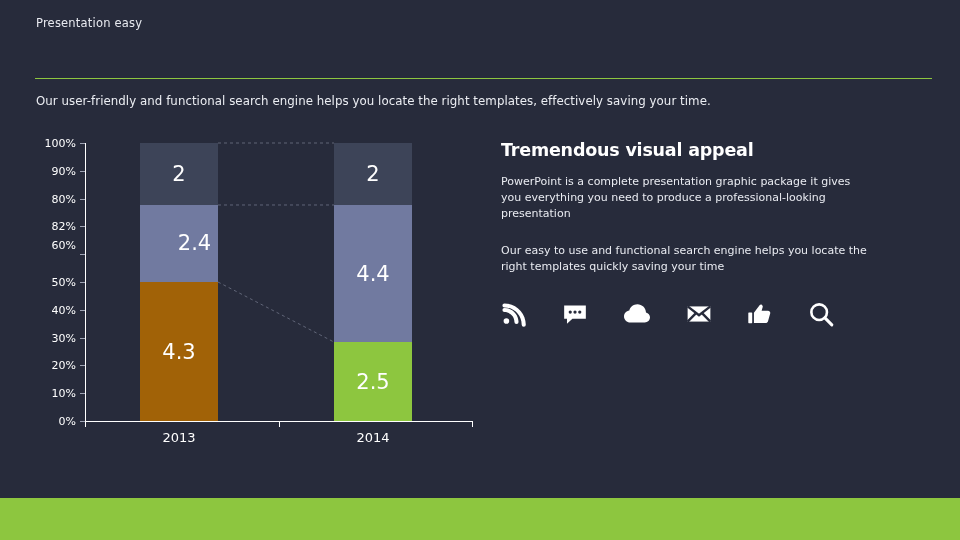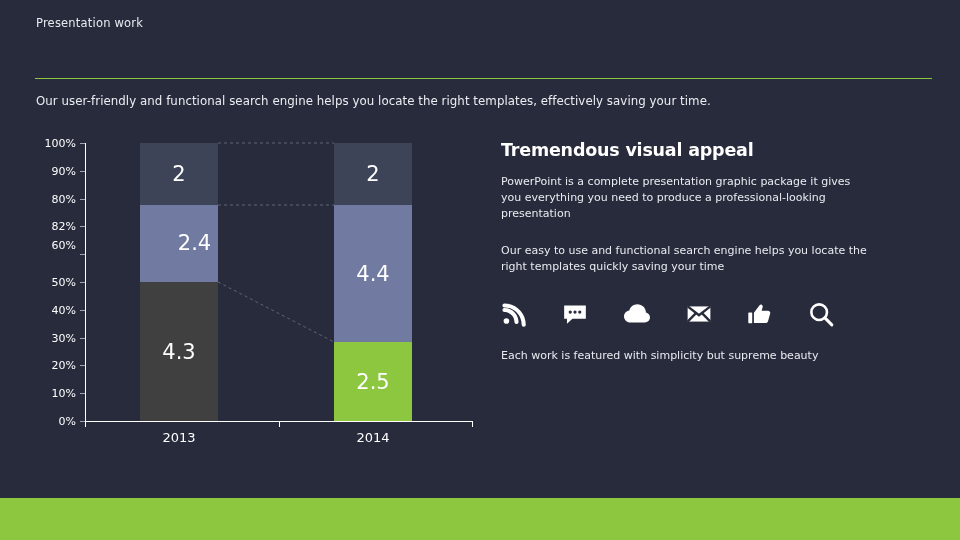--- a/index.html
+++ b/index.html
@@ -92,21 +92,21 @@
   .panel-caption { font-size: 11px; color: #e9ebf1; margin-top: 22px; }
 
   
   .footer-bar { position: absolute; left: 0; top: 498px; width: 960px; height: 42px; }
 </style>
 </head>
 <body>
 
 <div class="slide">
 
-  <div class="eyebrow">Presentation work</div>
+  <div class="eyebrow">Presentation easy</div>
   <div class="title-rule" style="background: rgb(141, 198, 63);"></div>
   <div class="subtitle">Our user-friendly and functional search engine helps you locate the right templates, effectively saving your time.</div>
 
   <div class="chart-area">
     <div class="y-labels" id="y-labels">
         <div class="y-label" style="top: 13px;">100%</div>
         <div class="y-label" style="top: 40.8px;">90%</div>
         <div class="y-label" style="top: 68.6px; margin-left: 8px;">80%</div>
         <div class="y-label" style="top: 96.4px;">82%</div>
         <div class="y-label" style="top: 115px;">60%</div>
@@ -139,21 +139,21 @@
       </div>
 
     <svg class="connector" id="connectors" viewBox="0 0 500 300" preserveAspectRatio="none">
         <line x1="218" y1="152" x2="334" y2="212.048" stroke="#6f7486" stroke-width="0.8" stroke-dasharray="3,3"></line>
         <line x1="218" y1="74.99400000000001" x2="334" y2="74.994" stroke="#6f7486" stroke-width="0.8" stroke-dasharray="3,3"></line>
         <line x1="218" y1="13.000000000000028" x2="334" y2="13" stroke="#6f7486" stroke-width="0.8" stroke-dasharray="3,3"></line>
       </svg>
 
     <div id="bars">
         <div class="bar" style="left: 140px; top: 13px; height: 278px;">
-          <div class="seg" style="top: 139px; height: 139px; background: #404040;">
+          <div class="seg" style="top: 139px; height: 139px; background: #a16207;">
             <span>4.3</span>
           </div>
           <div class="seg" style="top: 61.994px; height: 77.006px; background: rgb(113, 122, 160); padding-left: 31px;">
             <span>2.4</span>
           </div>
           <div class="seg" style="top: 2.84217e-14px; height: 61.994px; background: rgb(61, 68, 88);">
             <span>2</span>
           </div>
         </div>
         <div class="bar" style="left: 334px; top: 13px; height: 278px;">
@@ -217,17 +217,16 @@
         </svg>
       </span>
       <span>
         <svg width="26" height="26" viewBox="0 0 24 24">
           <circle cx="10.3" cy="10.3" r="7.2" fill="none" stroke="#ffffff" stroke-width="2.4"></circle>
           <path d="M15.6 15.6 22 22" stroke="#ffffff" stroke-width="2.8" stroke-linecap="round" fill="none"></path>
         </svg>
       </span>
     </div>
 
-    <div class="panel-caption">Each work is featured with simplicity but supreme beauty</div>
   </div>
 
   <div class="footer-bar" style="background: rgb(141, 198, 63);"></div>
 </div>
 
 </body></html>

